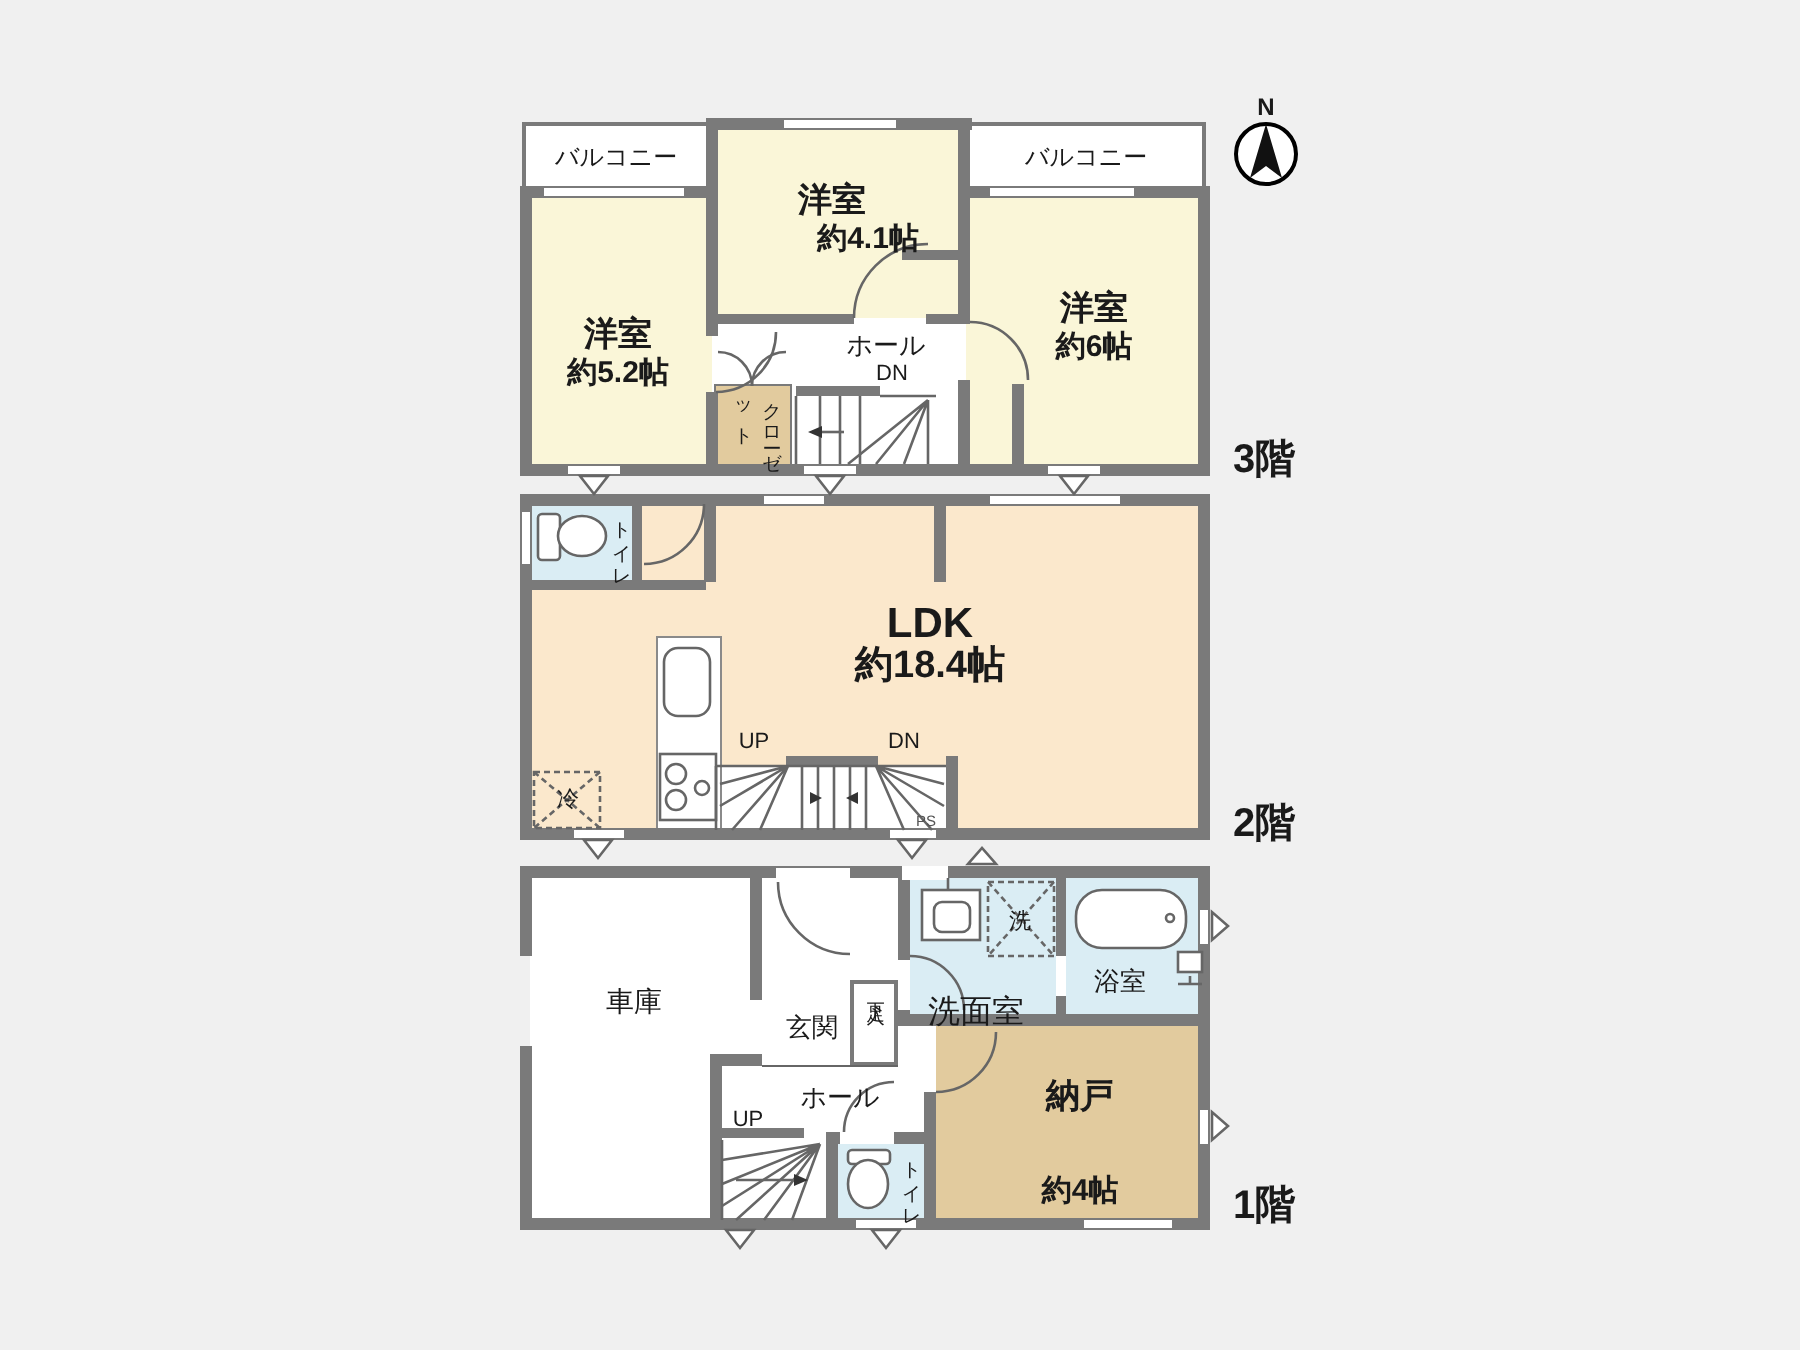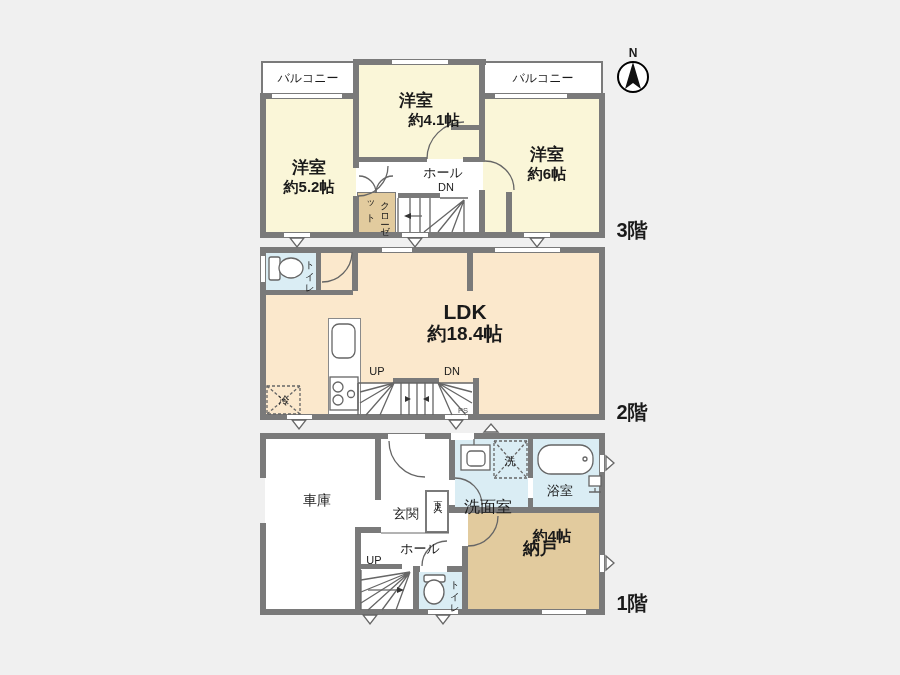--- a/index.html
+++ b/index.html
@@ -140,21 +140,21 @@
     <div class="win" style="left:428px;top:609px;width:30px;height:6px;"></div>
     <div class="win" style="left:542px;top:609px;width:44px;height:6px;"></div>
 
     <div class="lbl" style="left:317px;top:501px;font-size:14px;">車庫</div>
     <div class="lbl" style="left:406px;top:514px;font-size:13px;">玄関</div>
     <div class="vlbl" style="left:432px;top:494px;height:36px;font-size:9px;line-height:1.1;">下足入</div>
     <div class="lbl" style="left:420px;top:549px;font-size:13px;">ホール</div>
     <div class="lbl tiny" style="left:374px;top:560px;">UP</div>
     <div class="vlbl" style="left:448px;top:574px;height:36px;font-size:9.5px;">トイレ</div>
     <div class="lbl rname" style="left:540px;top:549px;">納戸</div>
-    <div class="lbl rsize" style="left:540px;top:536px;margin-left:12px;">約4帖</div>
+    <div class="lbl rsize" style="left:540px;top:596px;">約4帖</div>
     <div class="lbl" style="left:488px;top:489px;font-size:16px;margin-top:18px;">洗面室</div>
     <div class="lbl tiny" style="left:510px;top:461px;">洗</div>
     <div class="lbl" style="left:560px;top:491px;font-size:13px;">浴室</div>
     <div class="lbl" style="left:463px;top:411px;font-size:7.5px;color:#555;text-align:center;">PS</div>
     <div class="lbl floorlbl" style="left:632px;top:603px;">1階</div>
   </div>
 
   <div class="lbl" style="left:633px;top:54px;font-size:12px;font-weight:700;">N</div>
 
   <svg class="overlay" width="900" height="675" viewBox="0 0 900 675">

